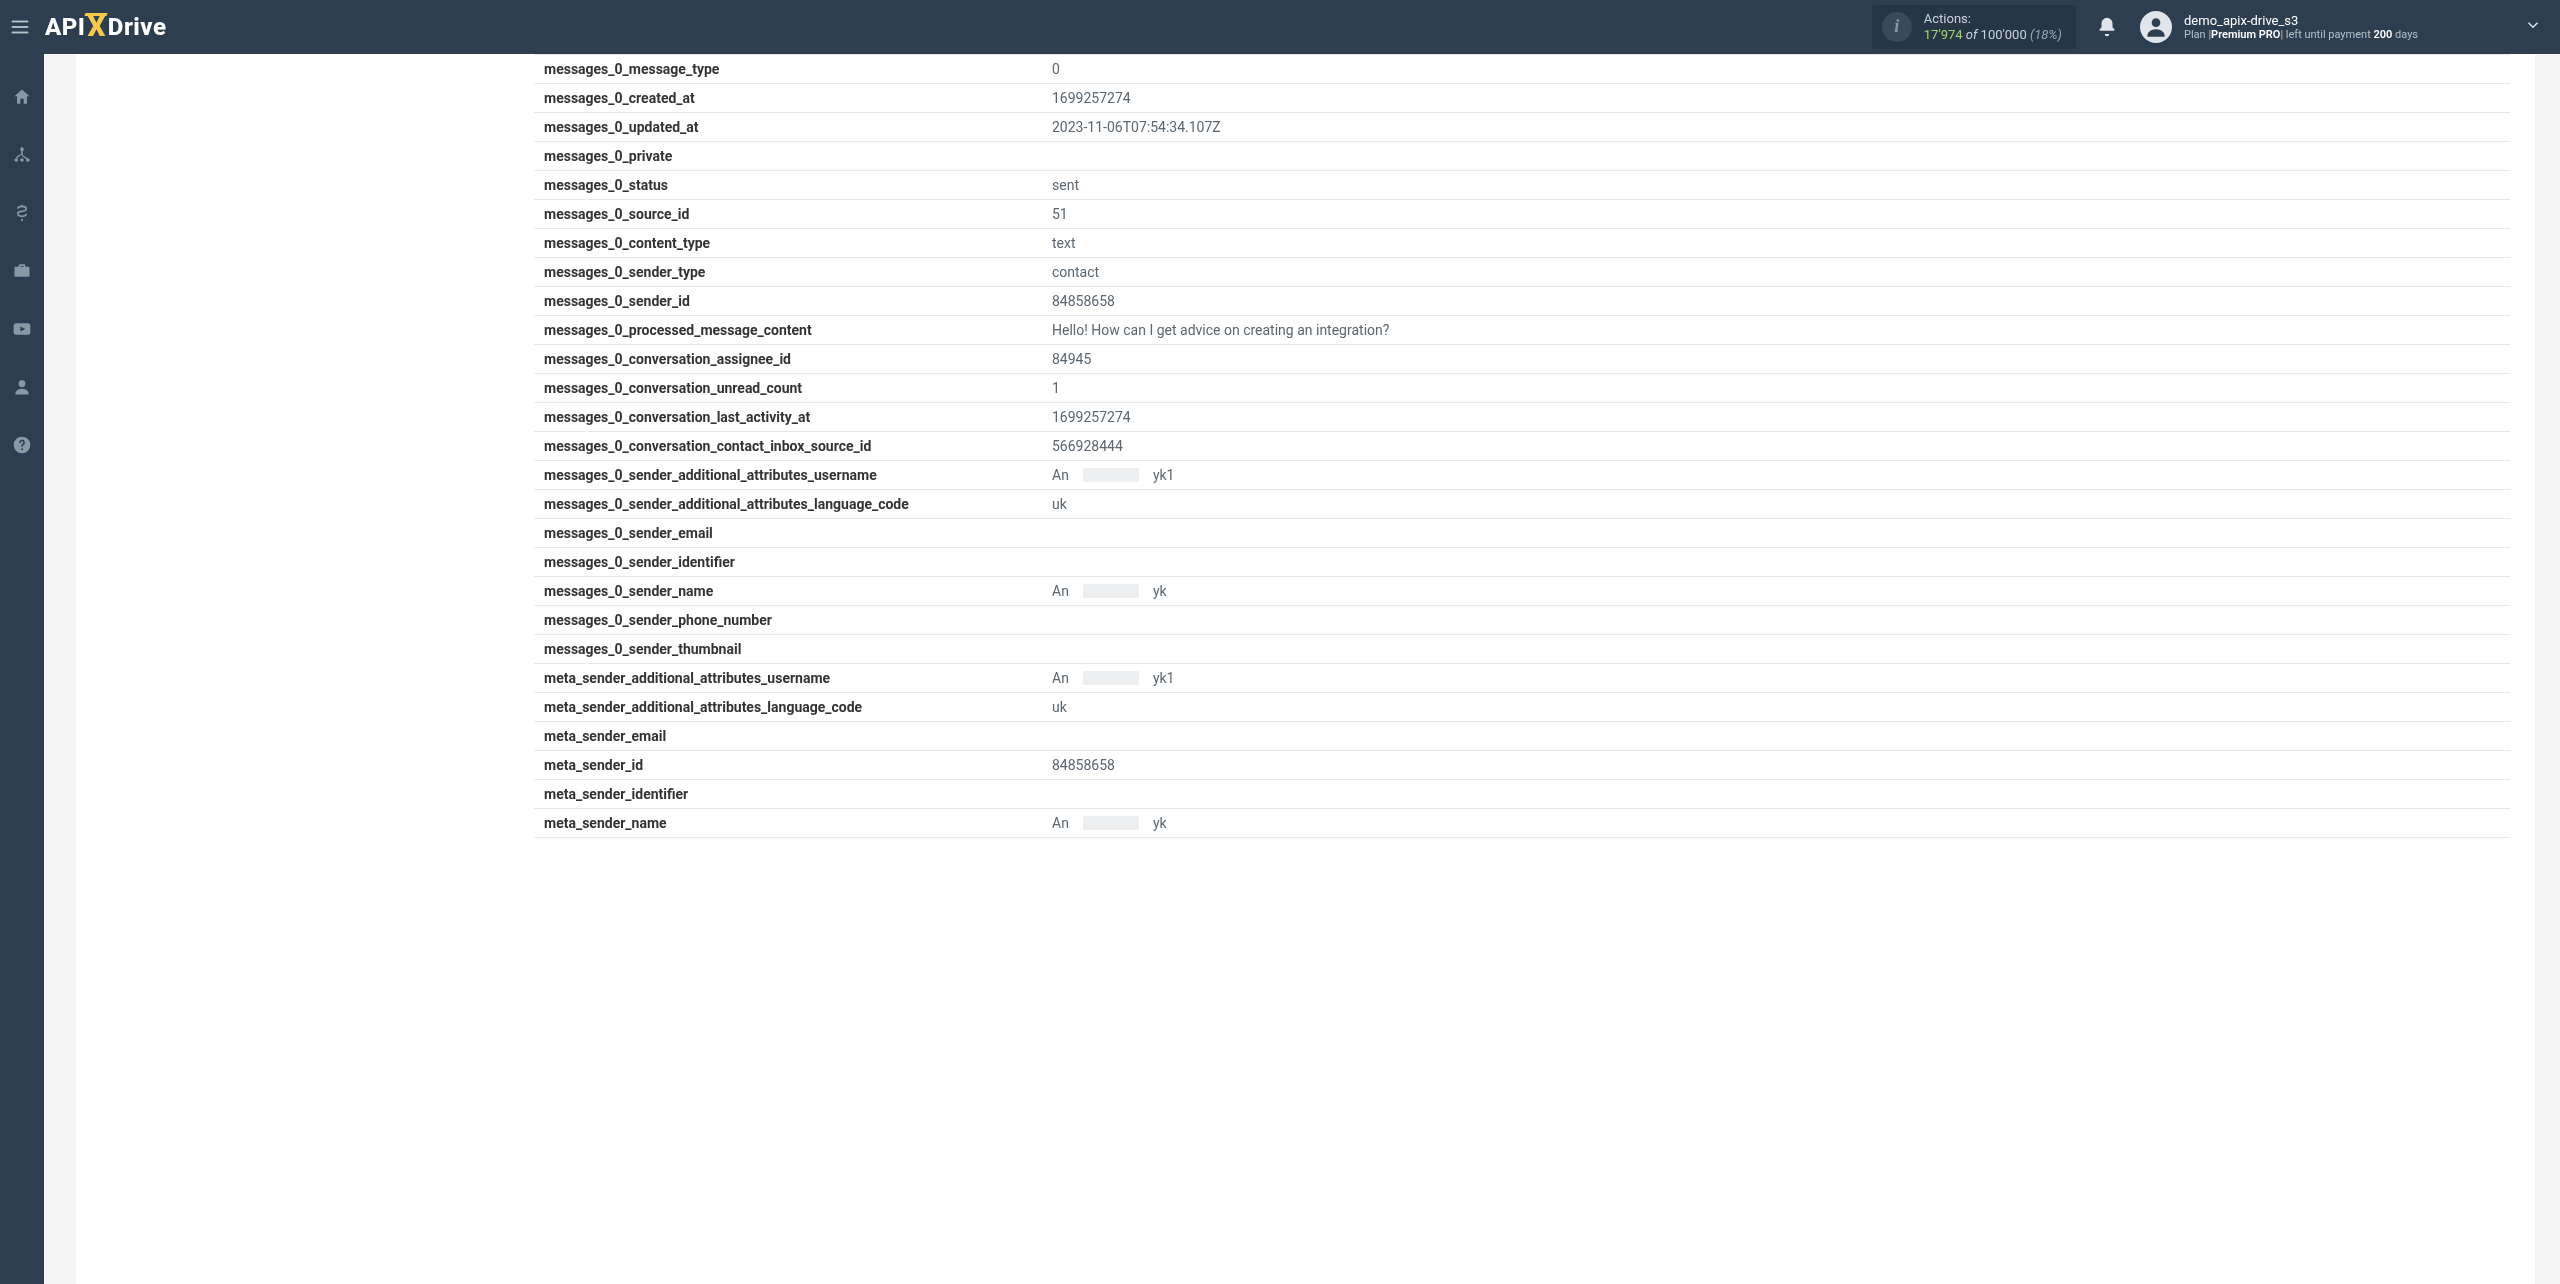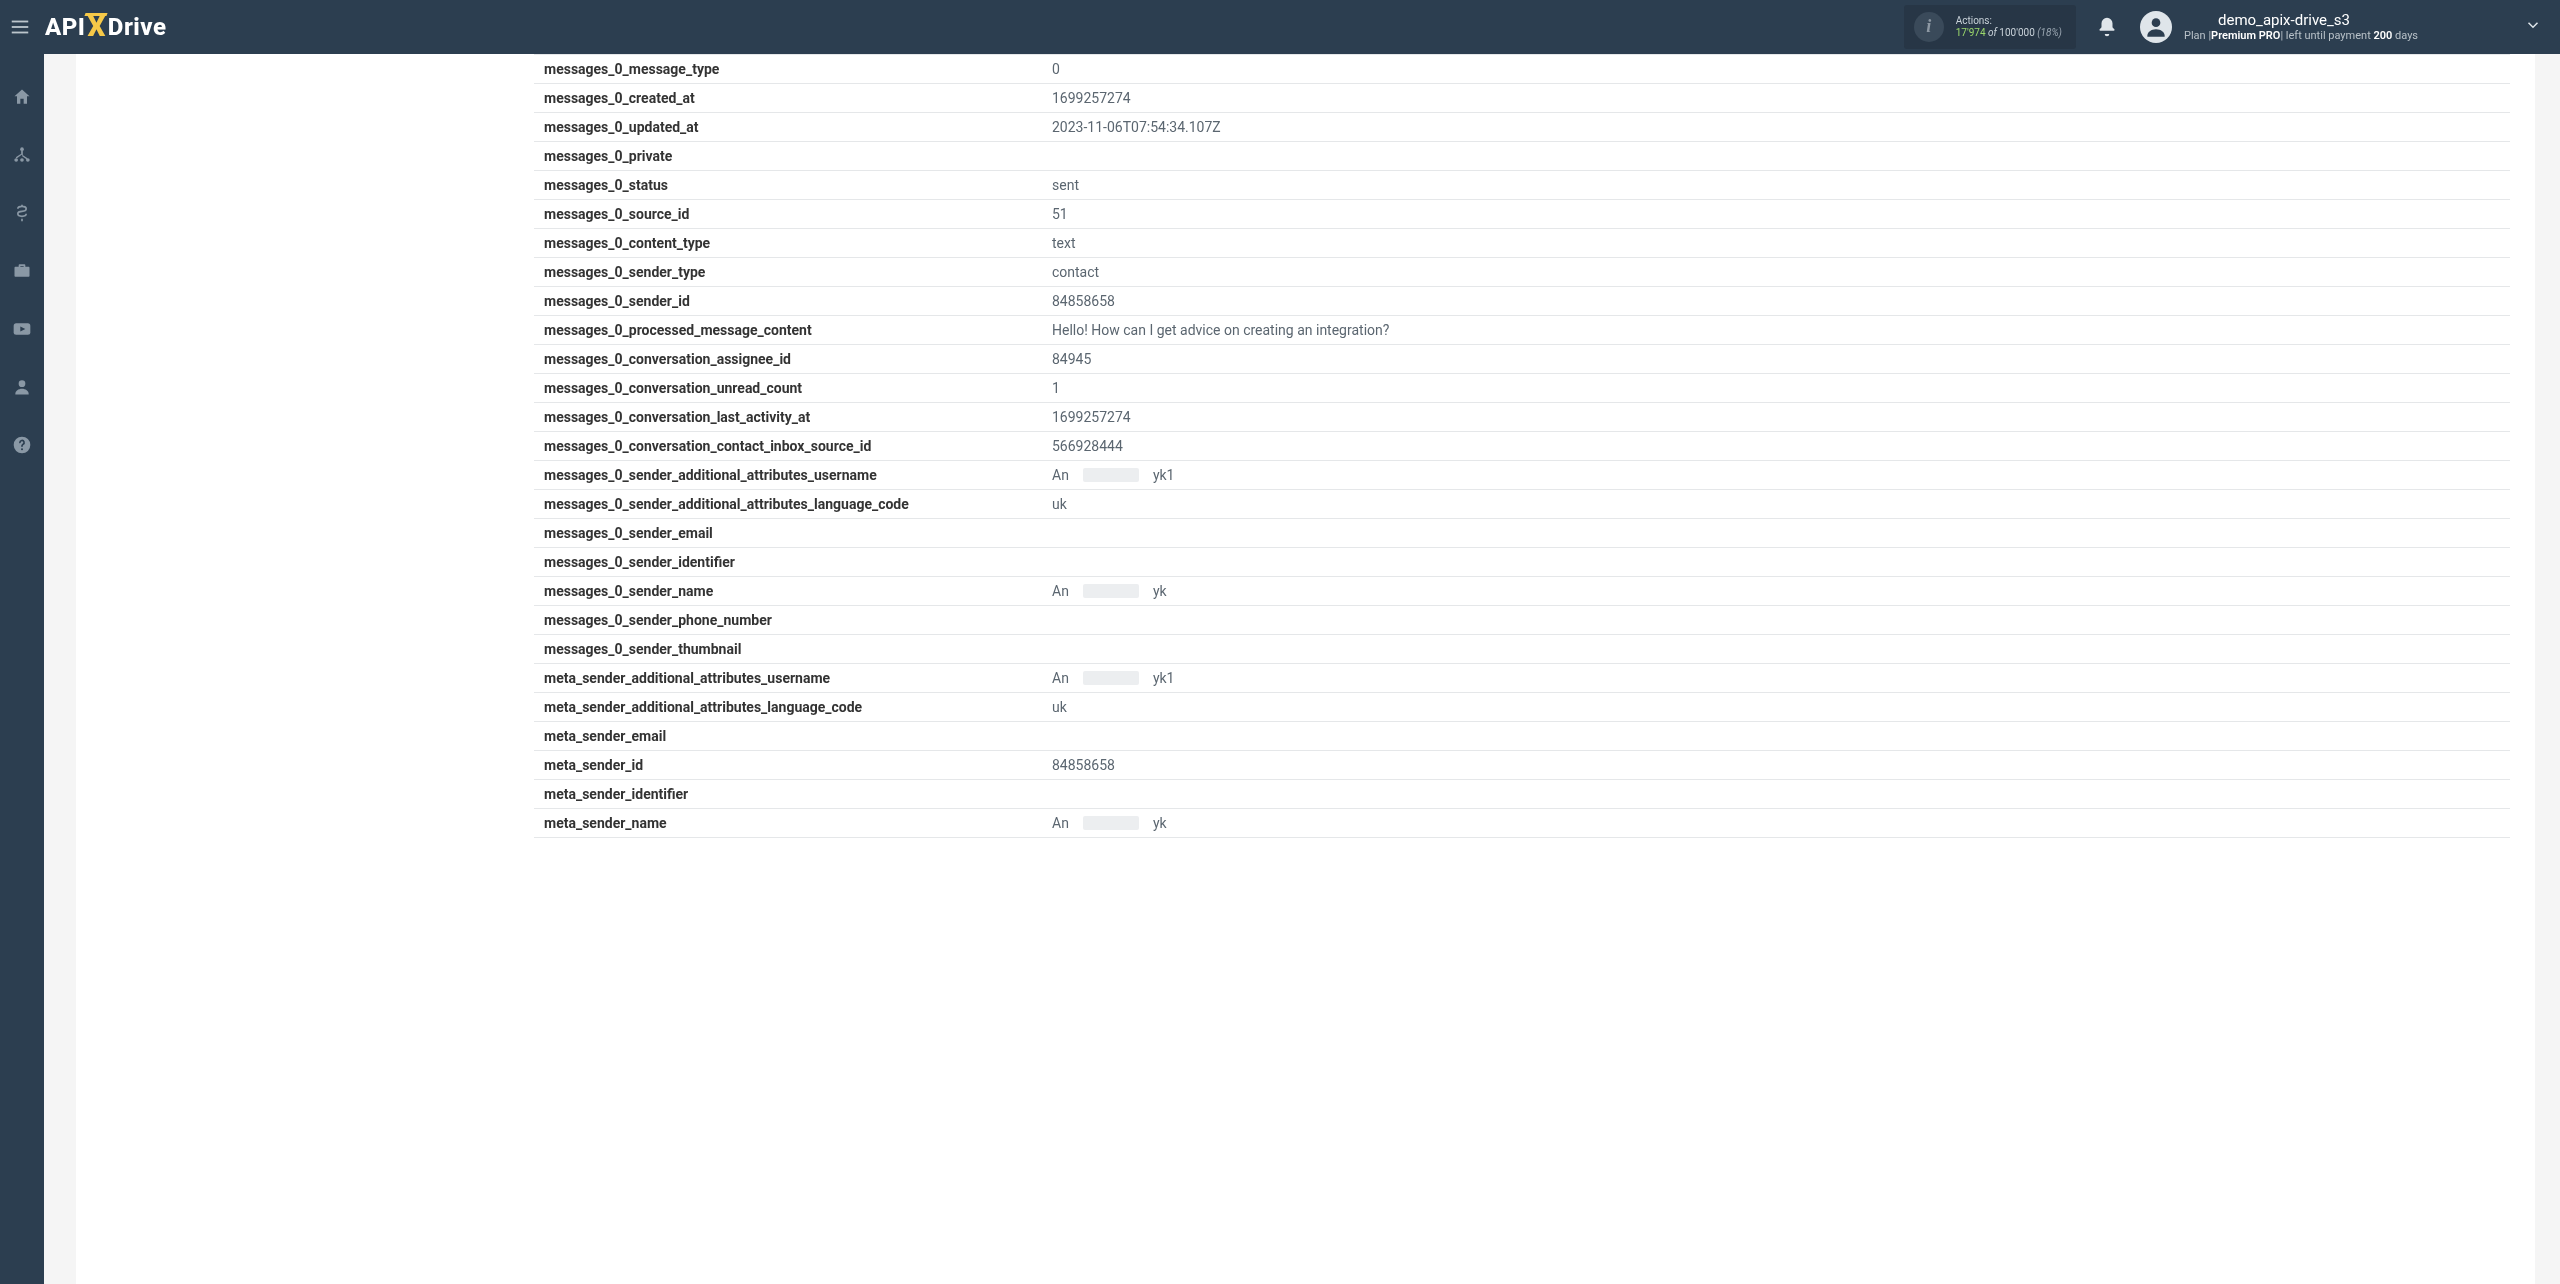--- a/index.html
+++ b/index.html
@@ -17,36 +17,36 @@
 .logo-text .x { color: #f7c948; font-size: 28px; font-weight: 900; margin: 0 2px; position: relative; top: -1px; }
 .logo-text .x::after { content:""; position:absolute; left:-2px; right:-2px; top:3px; height:3px; background:#f7c948; transform:skewX(-20deg);}
 .logo-text .x-inner { position:relative; z-index:1;}
 .logo-text .drive { color: #fff; }
 
 .topbar-spacer { flex: 1; }
 
 .actions-box { background: #273646; border-radius: 3px; padding: 6px 14px 7px 10px; display: flex; align-items: center; margin-right: 20px; height: 44px; }
 .actions-box .info-icon { width: 30px; height: 30px; background:#3a4a5a; border-radius:50%; display:flex; align-items:center; justify-content:center; color:#9aa6b1; margin-right:12px; font-weight:900; font-family:Georgia,serif; font-style: italic;}
 .actions-box .ia { font-size:18px; color:#8d98a3;}
-.actions-lines { display:flex; flex-direction:column; font-size:10px; line-height:1.2;}
+.actions-lines { display:flex; flex-direction:column; font-size:13px; line-height:1.2;}
 .actions-lines .title { color:#c9d2d9; }
 .actions-lines .sub { }
 .actions-lines .sub .n1 { color:#9bd86c; }
 .actions-lines .sub .of { color:#c9d2d9; font-style: italic;}
 .actions-lines .sub .n2 { color:#c9d2d9; }
 .actions-lines .sub .pct { color:#9aa6b1; font-style: italic;}
 
 .bell { color:#dfe5ea; margin-right: 22px; display:flex; align-items:center; cursor:pointer;}
 .bell svg { width:22px; height:22px; }
 
 .user-block { display:flex; align-items:center; flex:1; max-width:420px; cursor:pointer;}
 .user-avatar { width:32px; height:32px; background:#dfe5ea; border-radius:50%; display:flex; align-items:center; justify-content:center; margin-right:12px;}
 .user-avatar svg { width:26px; height:26px; fill:#2c3e50;}
 .user-texts { display:flex; flex-direction:column; line-height:1.2;}
-.user-name { font-size:15px; color:#fff;margin-left:34px;}
+.user-name { font-size:13px; color:#fff;}
 .user-plan { font-size:11px; color:#b8c1c8;text-align:right;}
 .user-plan .bright { color:#fff; font-weight:600;}
 .user-chev { margin-left:auto; margin-right:18px; color:#dfe5ea;}
 .user-chev svg{width:18px;height:18px;}
 
 
 .body { flex:1; display:flex; overflow:hidden;}
 
 .sidebar { width:44px; background:#2c3e50; display:flex; flex-direction:column; align-items:center; padding-top:25px; gap:22px;}
 .sidebar .side-item { width:44px; height:36px; display:flex; align-items:center; justify-content:center; color:#8a98a5; cursor:pointer;}

